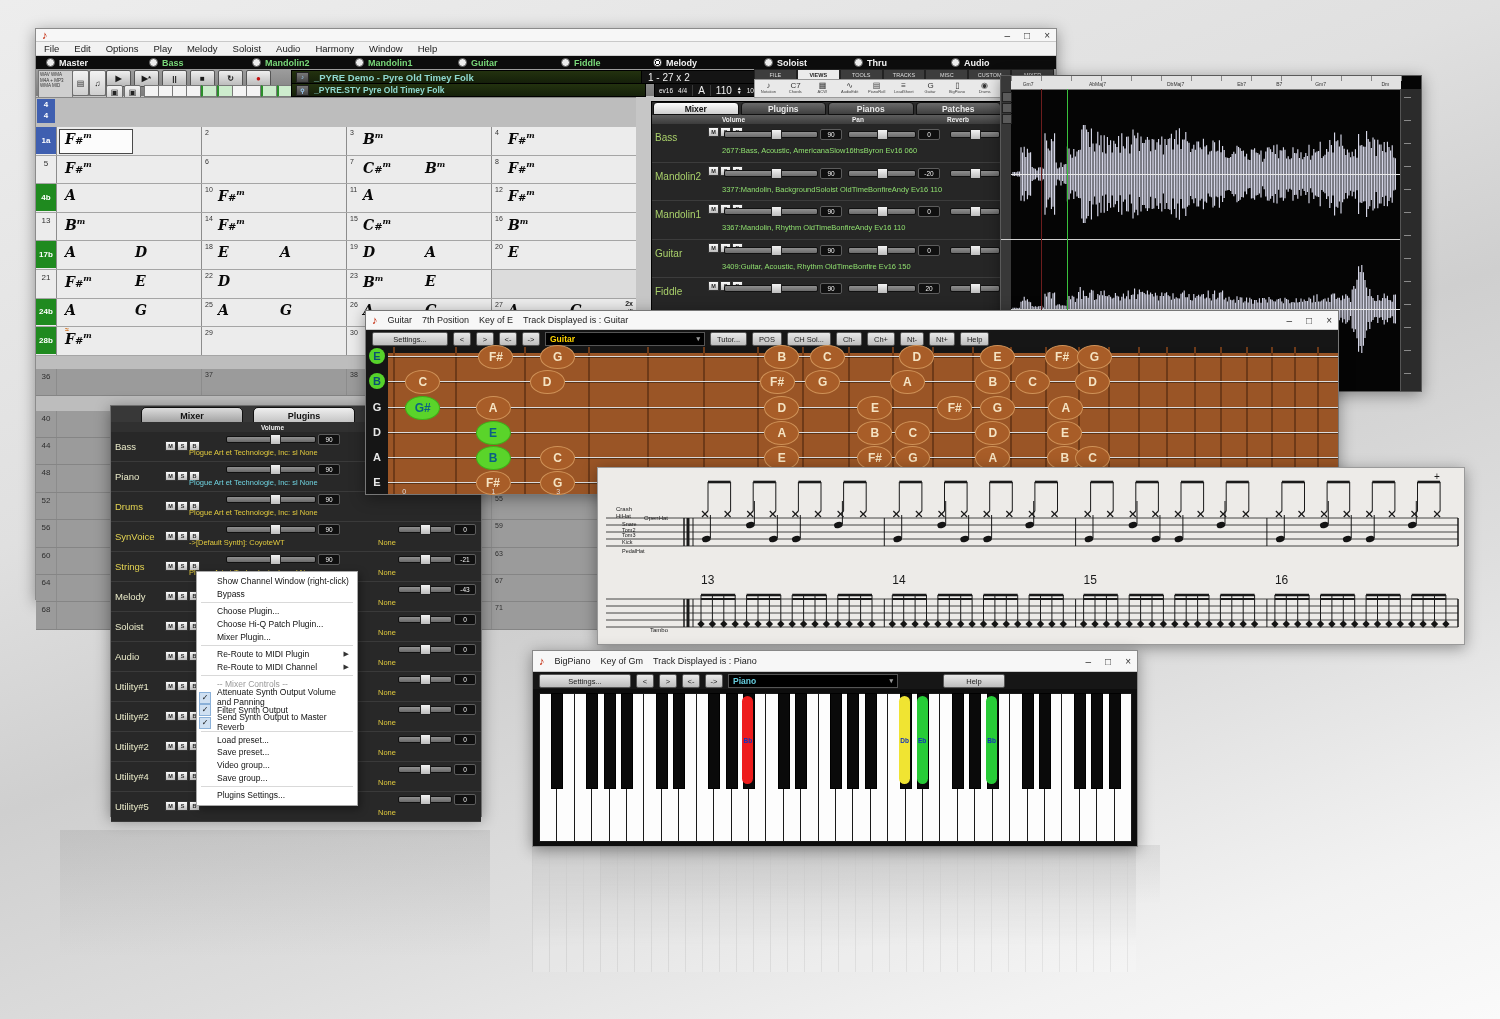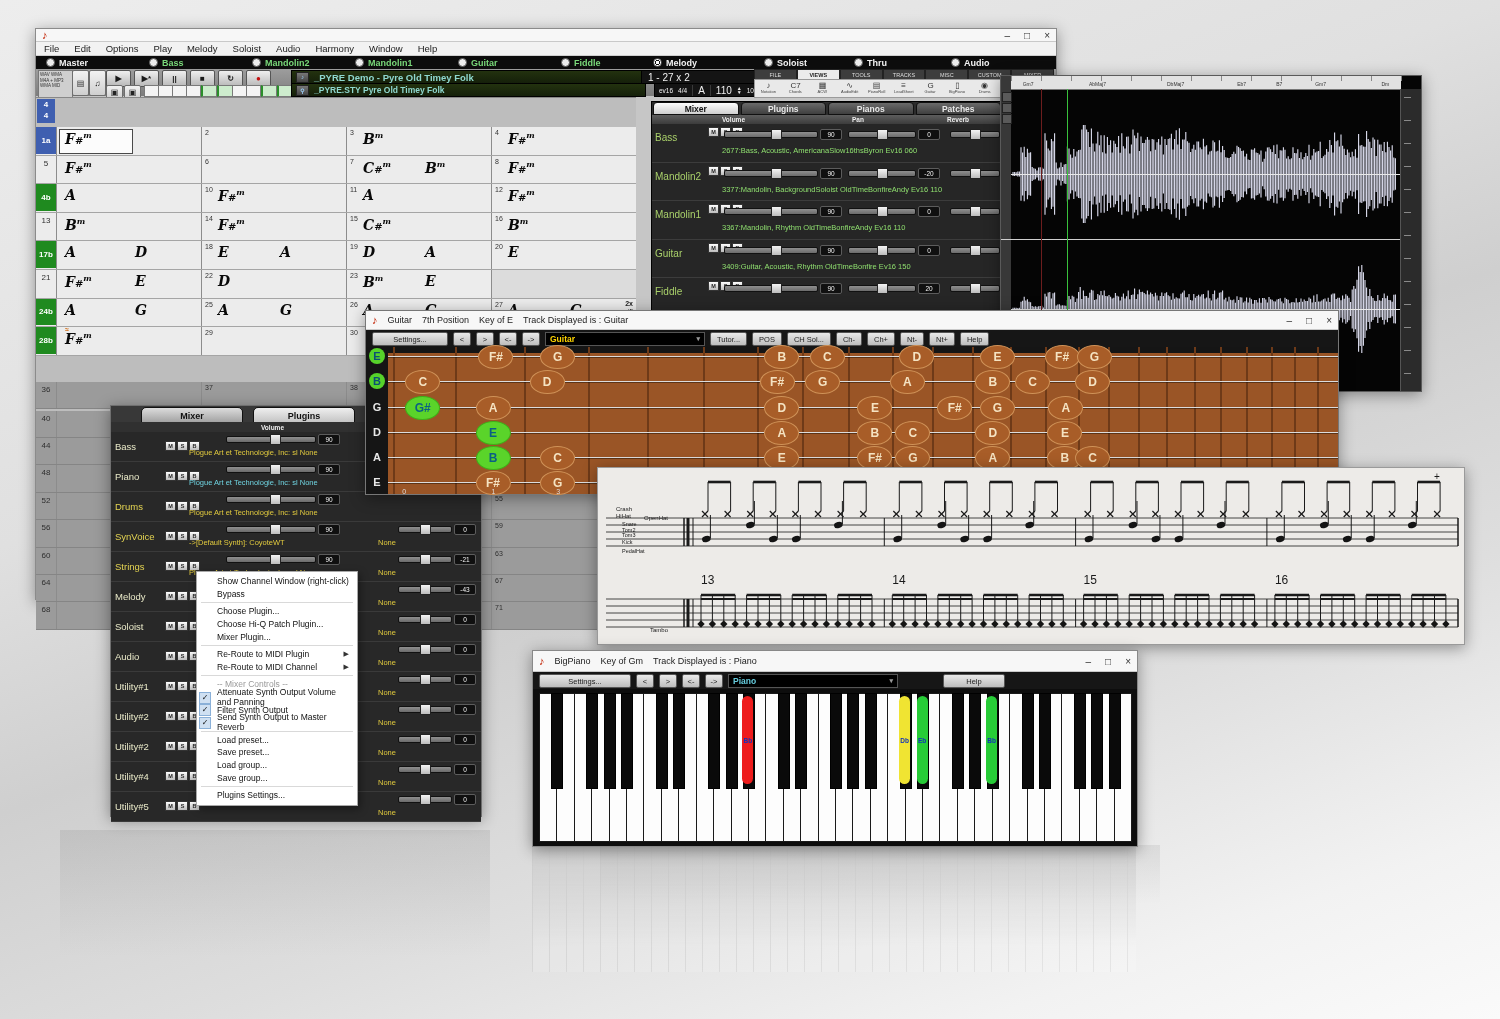--- a/index.html
+++ b/index.html
@@ -476,21 +476,21 @@
           <div class="cell" style="left: 165px; width: 144px;">
             <div class="num">29</div>
           </div>
           <div class="cell" style="left: 310px; width: 144px;">
             <div class="num">30</div>
           </div>
           <div class="cell" style="left: 455px; width: 144px;">
             <div class="num">31</div>
           </div>
         </div>
-        <div class="srow grayrow" style="top: 284px; height: 26.4px; text-align: center;">
+        <div class="srow grayrow" style="top: 271px; height: 26.4px; text-align: center;">
           <div class="gutter">36</div>
           <div class="cell" style="left: 20px; width: 144px;"></div>
           <div class="cell" style="left: 165px; width: 144px;">
             <div class="num">37</div>
           </div>
           <div class="cell" style="left: 310px; width: 144px;">
             <div class="num">38</div>
           </div>
           <div class="cell" style="left: 455px; width: 144px;">
             <div class="num">39</div>
@@ -969,21 +969,21 @@
         <div class="mitem">Re-Route to MIDI Plugin<div class="sub">▶</div></div>
         <div class="mitem">Re-Route to MIDI Channel<div class="sub">▶</div></div>
         <div class="msep"></div>
         <div class="mitem disabled">-- Mixer Controls --</div>
         <div class="mitem">Attenuate Synth Output Volume and Panning<div class="chk">✓</div></div>
         <div class="mitem">Filter Synth Output<div class="chk">✓</div></div>
         <div class="mitem">Send Synth Output to Master Reverb<div class="chk">✓</div></div>
         <div class="msep"></div>
         <div class="mitem">Load preset...</div>
         <div class="mitem">Save preset...</div>
-        <div class="mitem">Load group...</div>
+        <div class="mitem">Video group...</div>
         <div class="mitem">Save group...</div>
         <div class="msep"></div>
         <div class="mitem">Plugins Settings...</div>
       </div>
   </section>
 
   <section class="win" id="win-guitar">
     <div class="titlebar" id="guitar-title">
       <span class="logo">♪</span>
       <span class="titleitem">Guitar</span>

